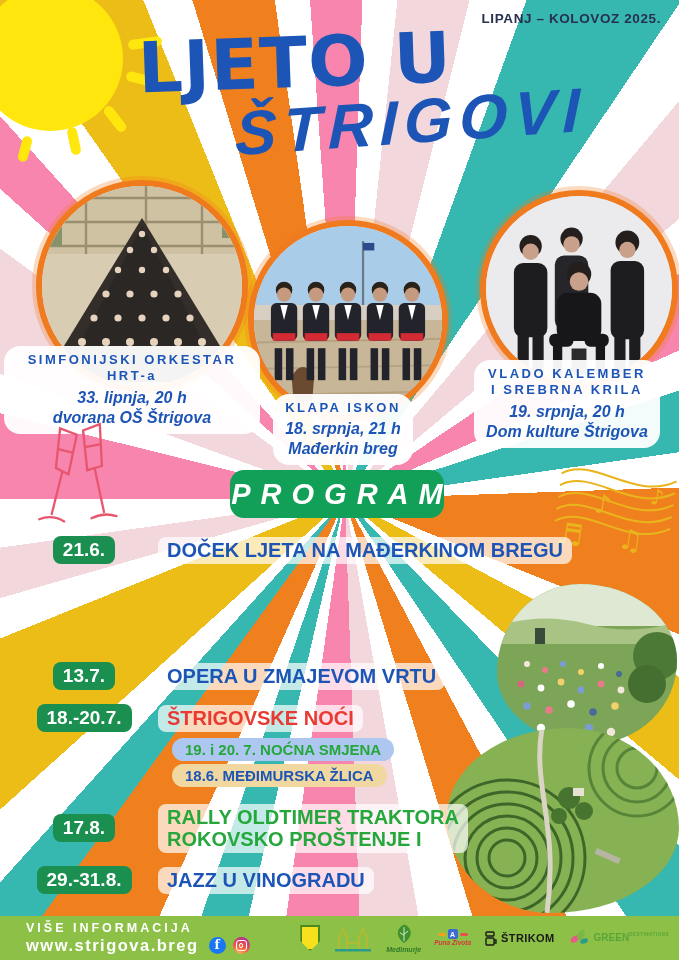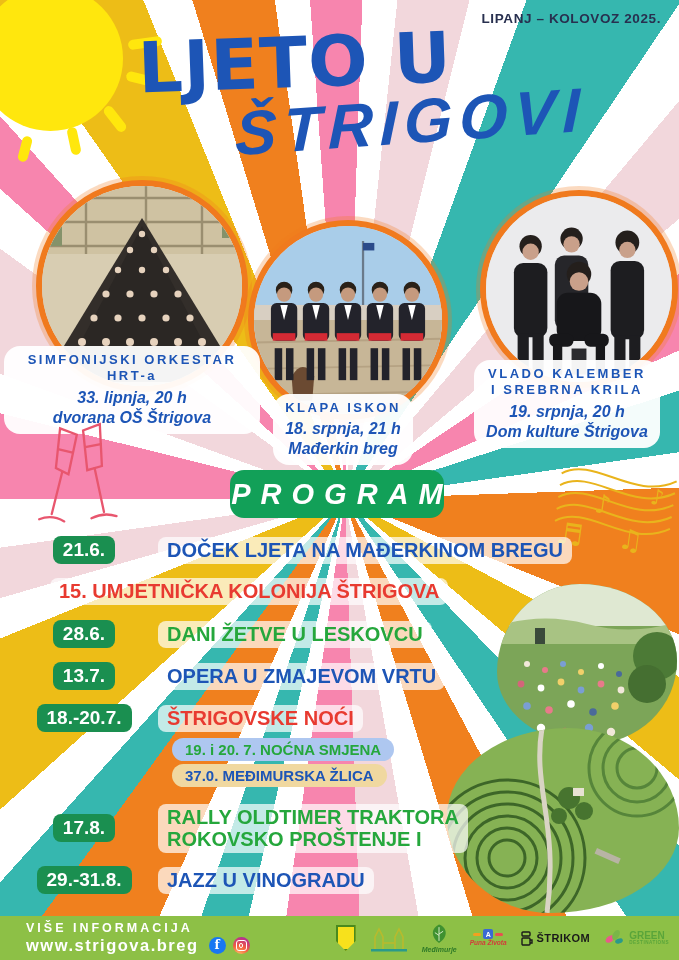--- a/index.html
+++ b/index.html
@@ -378,43 +378,36 @@
 
   <div class="program-head">PROGRAM</div>
 
   <div class="event-row" style="top:536px;">
     <span class="badge-col">
         <span class="badge">21.6.</span>
       </span>
     <span class="etitle blue">DOČEK LJETA NA MAĐERKINOM BREGU</span>
   </div>
   <div class="event-row" style="top:578px;">
-    <span class="etitle red">15. UMJETNIČKA KOLONIJA ŠTRIGOVA</span>
-  </div>
-  <div class="event-row" style="top:620px;">
-    <span class="badge-col">
-        <span class="badge">28.6.</span>
-      </span>
-    <span class="etitle green">DANI ŽETVE U LESKOVCU</span>
   </div>
   <div class="event-row" style="top:662px;">
     <span class="badge-col">
         <span class="badge">13.7.</span>
       </span>
     <span class="etitle blue">OPERA U ZMAJEVOM VRTU</span>
   </div>
   <div class="event-row" style="top:704px;">
     <span class="badge-col">
         <span class="badge">18.-20.7.</span>
       </span>
     <span class="etitle red">ŠTRIGOVSKE NOĆI</span>
   </div>
 
   <span class="pill pill1">19. i 20. 7. NOĆNA SMJENA</span>
-  <span class="pill pill2">37.0. MEĐIMURSKA ŽLICA</span>
+  <span class="pill pill2">18.6. MEĐIMURSKA ŽLICA</span>
 
   <div class="event-row" style="top:804px;">
     <span class="badge-col">
         <span class="badge">17.8.</span>
       </span>
     <span class="etitle green two">
       <div>RALLY OLDTIMER TRAKTORA</div>
       <div>ROKOVSKO PROŠTENJE I</div>
     </span>
   </div>
@@ -476,21 +469,21 @@
           </g>
         </svg>
         <span class="strikom-txt">ŠTRIKOM</span>
       </div>
       <div class="logo gd">
         <svg width="22" height="20" viewBox="0 0 22 20">
           <ellipse cx="7" cy="11" rx="5" ry="3" fill="#e85a8a" transform="rotate(-35 7 11)"></ellipse>
           <ellipse cx="13" cy="7" rx="5.4" ry="3.2" fill="#7ab648" transform="rotate(-60 13 7)"></ellipse>
           <ellipse cx="16" cy="13" rx="4" ry="2.4" fill="#2a9a8a" transform="rotate(-20 16 13)"></ellipse>
         </svg>
-        <span style="display:flex;flex-direction:column;">
+        <span style="display:flex;flex-direction:row;text-align:center;">
           <span class="gd-txt1">GREEN</span>
           <span class="gd-txt2">DESTINATIONS</span>
         </span>
       </div>
     </div>
   </div>
 
 </div>
 
 </body></html>

